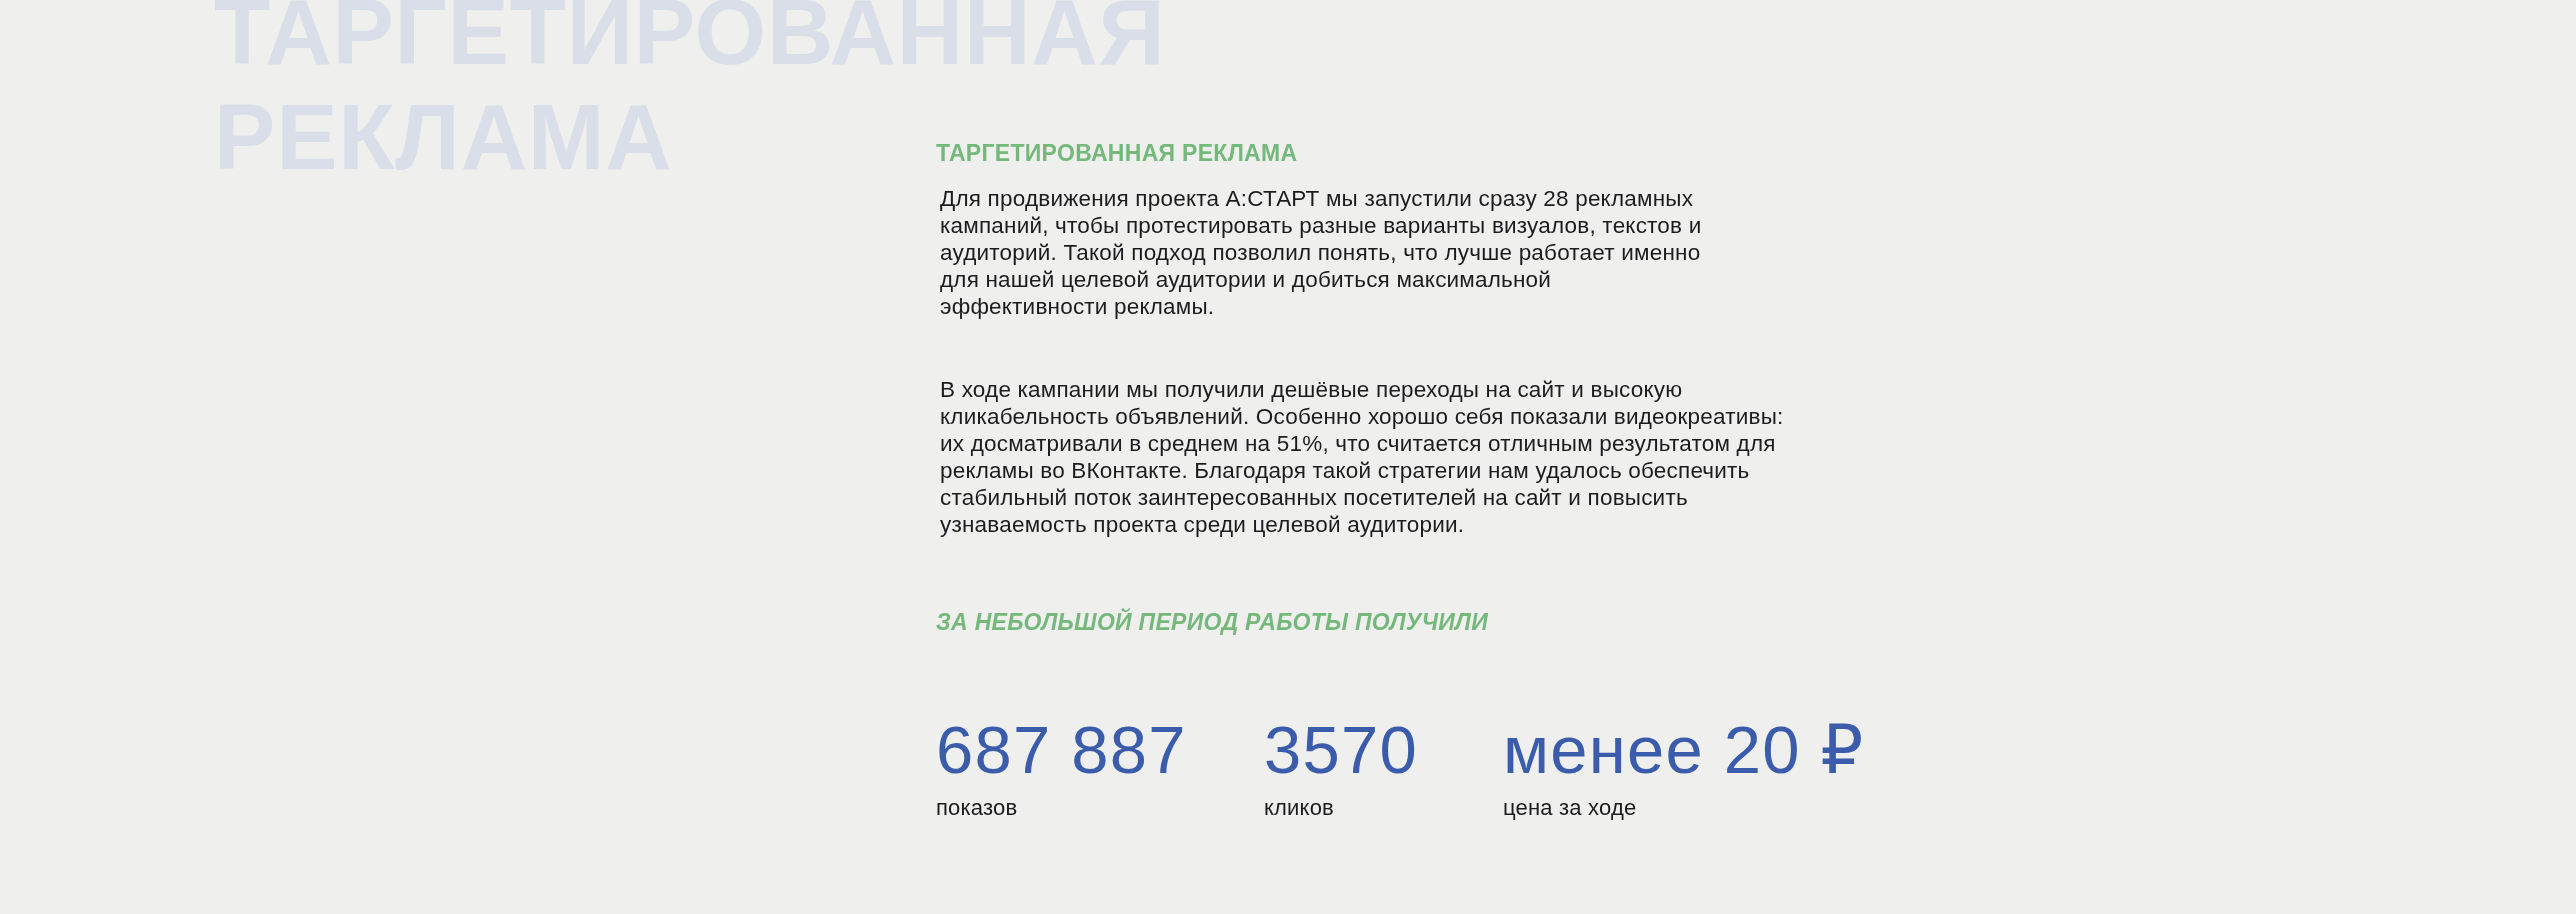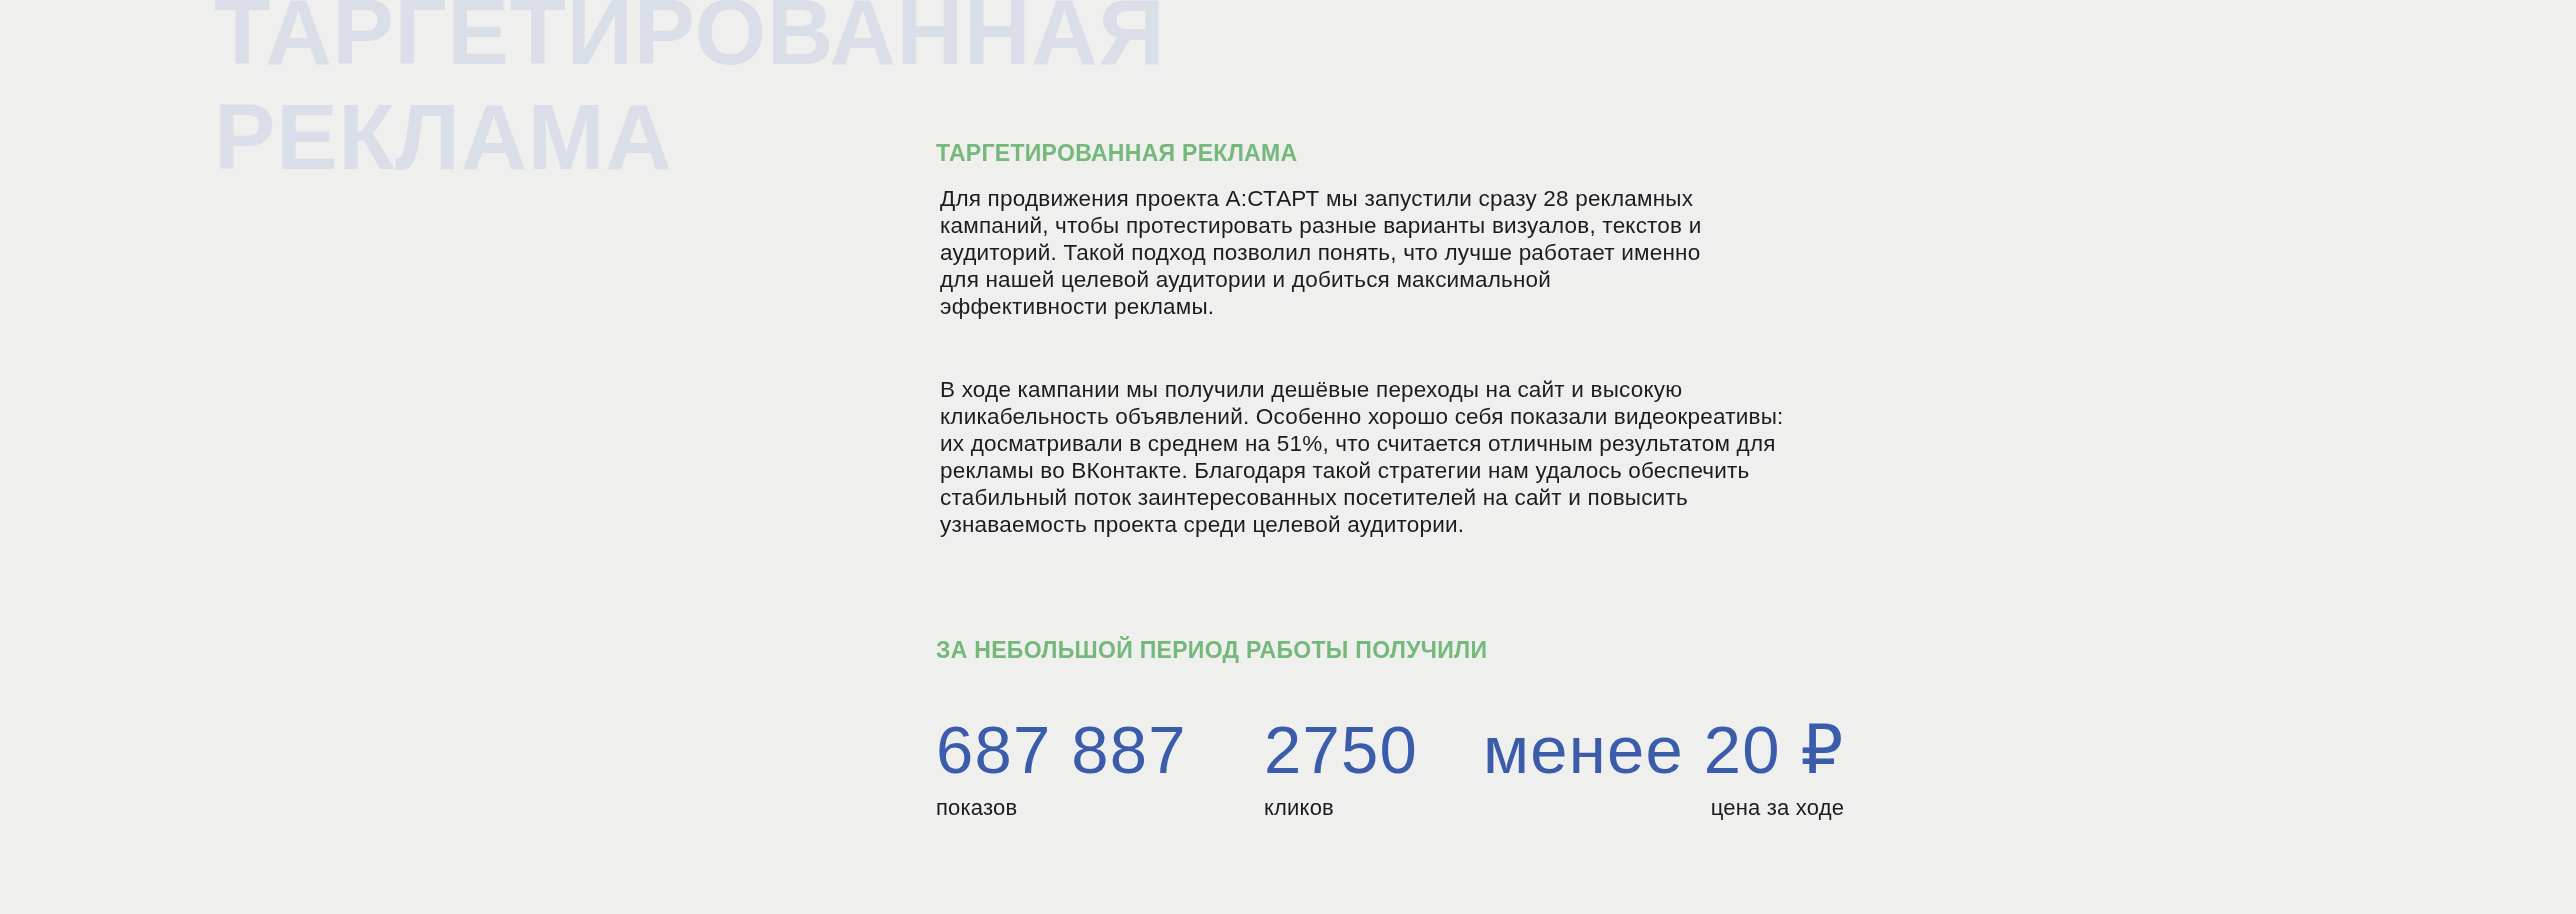--- a/index.html
+++ b/index.html
@@ -42,21 +42,21 @@
     position:absolute;
     left:0;
     color:var(--accent-green);
     font-weight:700;
     font-size:23px;
     line-height:1.1;
     letter-spacing:0.3px;
     text-transform:uppercase;
   }
   .section-title{top:141px;}
-  .results-heading{top:638px;}
+  .results-heading{top:610px;font-style:italic;}
   .body-text{
     position:absolute;
     left:4px;
     width:1014px;
     font-size:22.5px;
     line-height:27px;
     letter-spacing:0.2px;
     white-space:pre-line;
     color:var(--text);
   }
@@ -65,21 +65,21 @@
   .stats{
     position:absolute;
     left:0;
     top:720px;
     width:1047px;
     height:129px;
   }
   .stat{position:absolute;top:0;}
   .stat-1{left:0;}
   .stat-2{left:328px;}
-  .stat-3{left:547px;text-align:right;}
+  .stat-3{left:567px;}
   .stat-value{
     font-size:67px;
     font-weight:400;
     line-height:60px;
     letter-spacing:1.2px;
     color:var(--accent-blue);
     white-space:nowrap;
   }
   .stat-label{
     margin-top:15px;
@@ -116,21 +116,21 @@
   <h3 class="green-heading results-heading">ЗА НЕБОЛЬШОЙ ПЕРИОД РАБОТЫ ПОЛУЧИЛИ</h3>
 
   <div class="stats">
 
     <div class="stat stat-1">
       <div class="stat-value">687 887</div>
       <div class="stat-label">показов</div>
     </div>
 
     <div class="stat stat-2">
-      <div class="stat-value">2750</div>
+      <div class="stat-value">3570</div>
       <div class="stat-label">кликов</div>
     </div>
 
     <div class="stat stat-3">
       <div class="stat-value">менее 20 ₽</div>
       <div class="stat-label">цена за ходе</div>
     </div>
 
   </div>
 </div>

